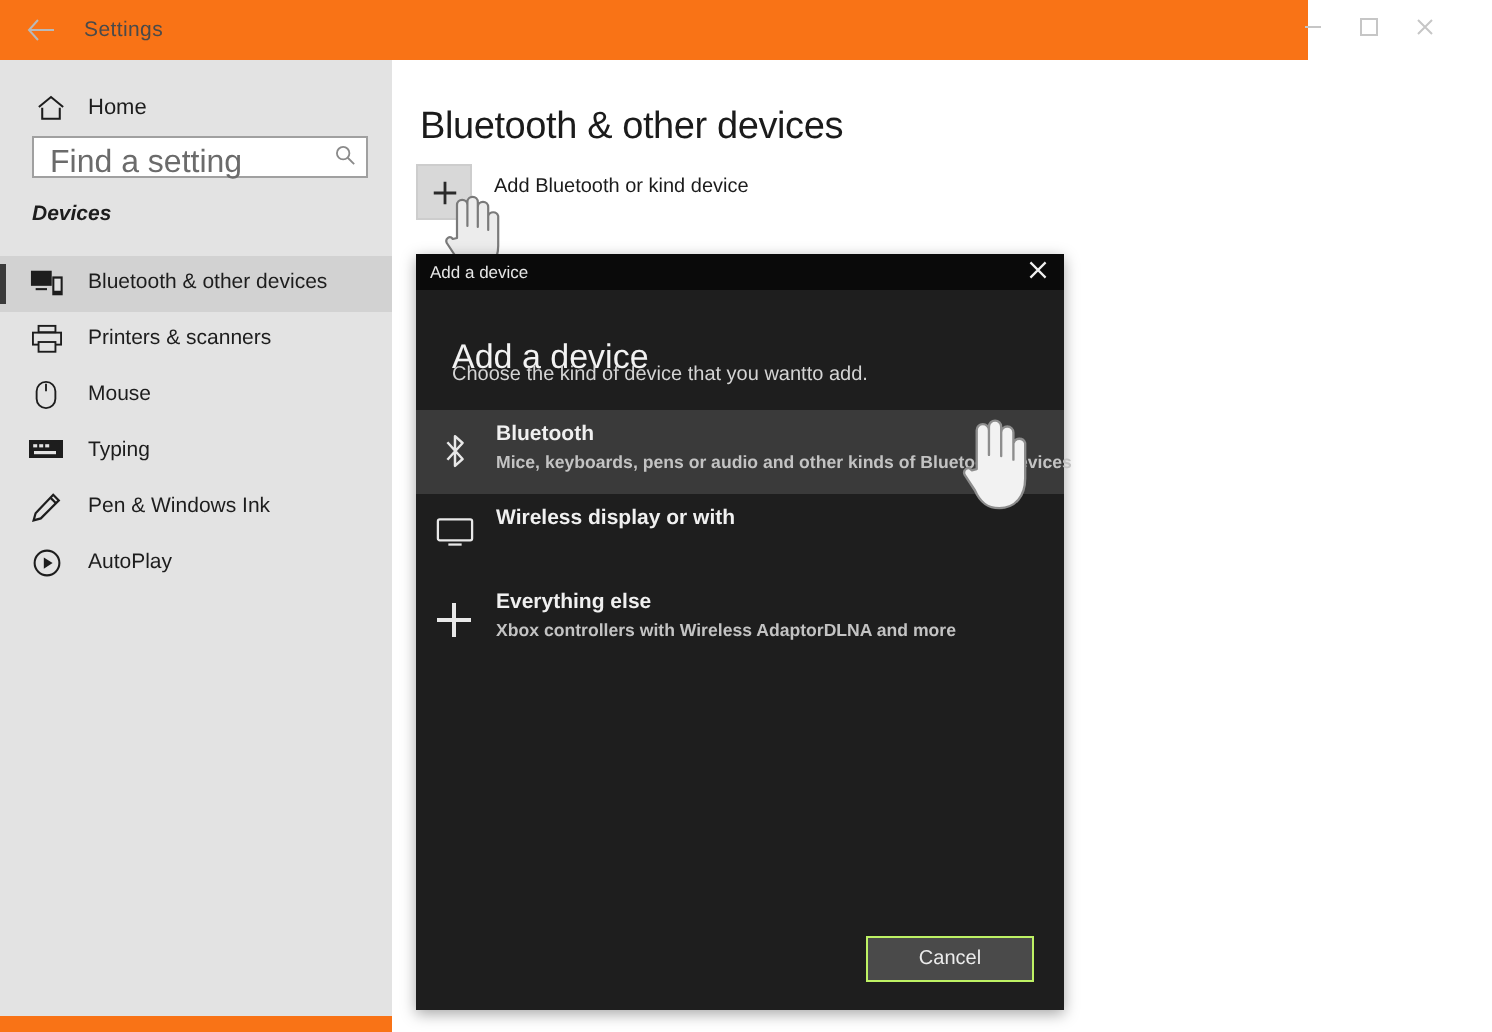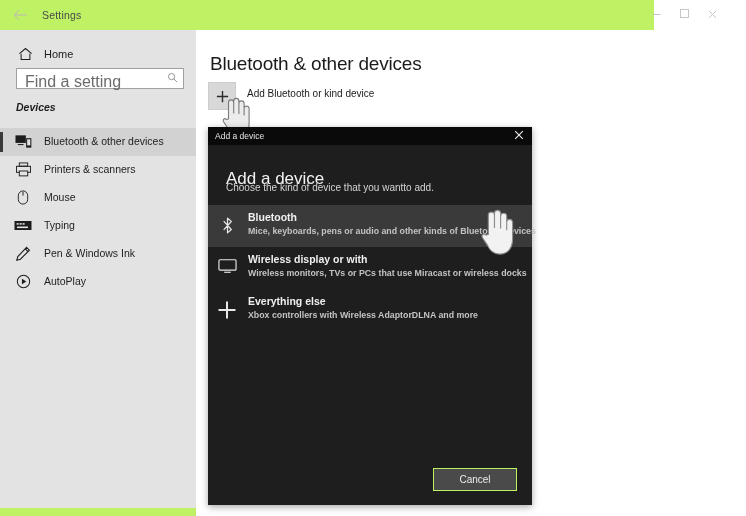--- a/index.html
+++ b/index.html
@@ -14,21 +14,21 @@
     color: #202020;
     overflow: hidden;
     position: relative;
   }
 
   
   #window {
     position: absolute;
     left: 0; top: 0;
     width: 654px; height: 516px;
-    background: #bef264;
+    background: #f97316;
   }
 
   
   #titlebar {
     position: absolute;
     left: 0; top: 0;
     width: 746px; height: 30px;
   }
   #back-arrow {
     position: absolute;
@@ -470,21 +470,20 @@
       </div>
 
       <div class="dlg-item">
         <span class="ico">
           <svg width="19" height="16" viewBox="0 0 20 16" aria-hidden="true">
             <rect x="1" y="1.4" width="18" height="11" rx="1" fill="none" stroke="#e8e8e8" stroke-width="1.2"></rect>
             <path d="M6.5 14.6 H13.5" stroke="#e8e8e8" stroke-width="1.2"></path>
           </svg>
         </span>
         <span class="title">Wireless display or with</span>
-        <span class="desc">Wireless monitors, TVs or PCs that use Miracast or wireless docks</span>
       </div>
 
       <div class="dlg-item">
         <span class="ico">
           <svg width="20" height="20" viewBox="0 0 20 20" aria-hidden="true">
             <path d="M10 1.5 V18.5 M1.5 10 H18.5" stroke="#e8e8e8" stroke-width="2" fill="none"></path>
           </svg>
         </span>
         <span class="title">Everything else</span>
         <span class="desc">Xbox controllers with Wireless AdaptorDLNA and more</span>

